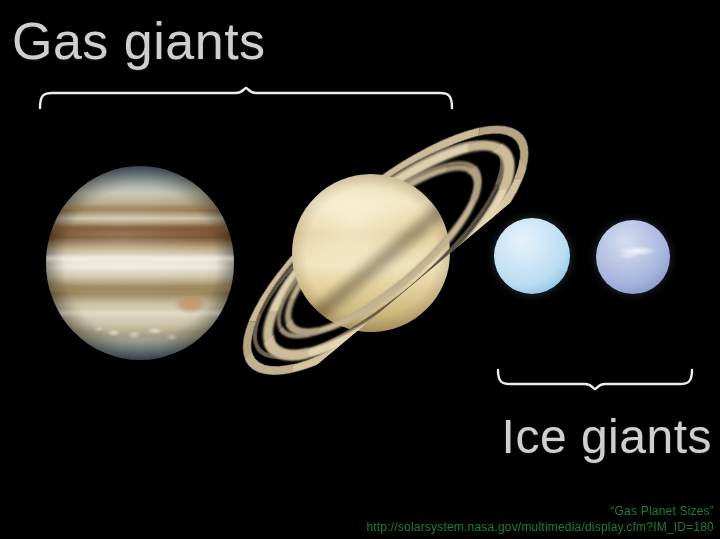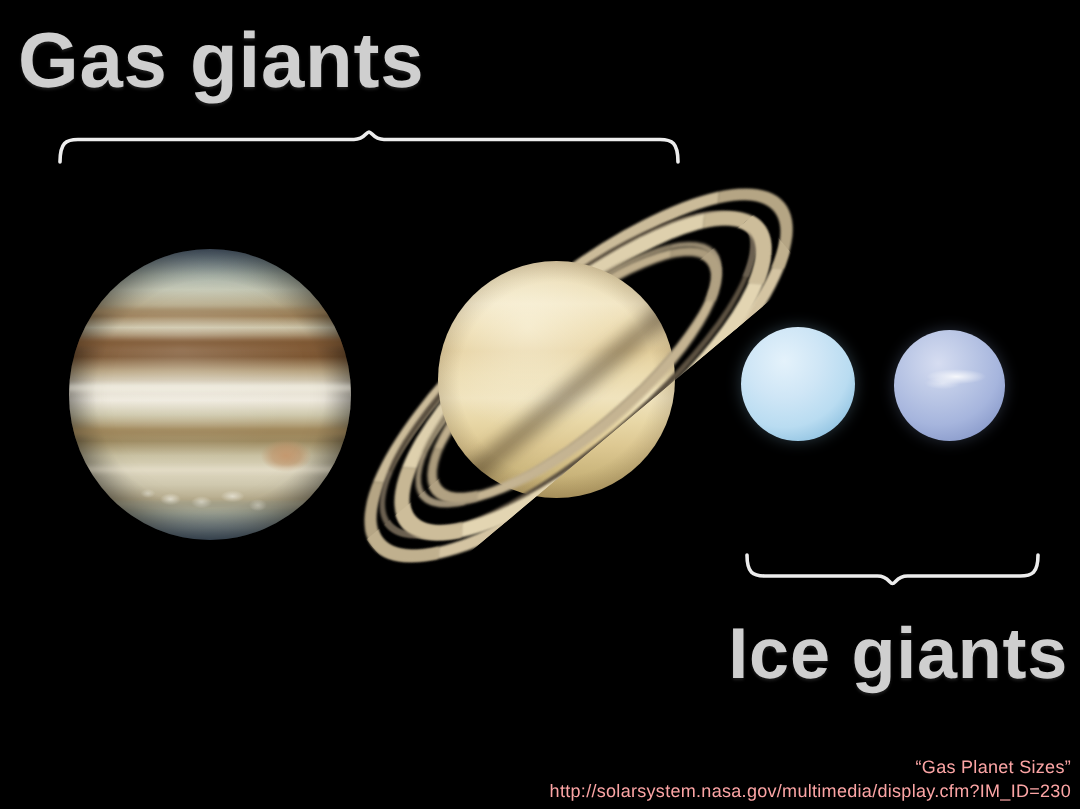--- a/index.html
+++ b/index.html
@@ -14,21 +14,21 @@
     height: 539px;
     background: #000000;
     overflow: hidden;
     font-family: "Liberation Sans", sans-serif;
   }
 
   
   .heading {
     position: absolute;
     color: #cfcfcf;
-    font-weight: 700;
+    font-weight: 400;
     letter-spacing: 0.5px;
     white-space: nowrap;
     text-shadow: 0 1px 2px rgba(255,255,255,0.12);
   }
   #gas-heading {
     left: 12px;
     top: 12px;
     font-size: 52px;
     line-height: 58px;
   }
@@ -159,21 +159,21 @@
       radial-gradient(circle at 40% 30%, #d6ddf1 0%, #bcc8e6 32%, #a6b5dd 60%, #8a9bcb 82%, #4f6190 97%, #2c3a5c 100%);
     box-shadow: 0 0 10px rgba(150,175,225,0.26);
   }
 
   
   #caption {
     position: absolute;
     right: 6px;
     bottom: 4px;
     text-align: right;
-    color: #fca5a5;
+    color: #15803d;
     font-size: 12px;
     line-height: 16px;
     letter-spacing: 0.2px;
   }
   #caption div { white-space: nowrap; }
 </style>
 </head>
 <body>
 
 <div id="slide">
@@ -226,16 +226,16 @@
   <div class="brace" id="ice-brace">
     <svg width="198" height="24" viewBox="0 0 198 24" aria-hidden="true">
       <path d="M2 2 C2 14, 6 16, 14 16 L89 16 C96 16, 97 21, 99 21 C101 21, 102 16, 109 16 L184 16 C192 16, 196 14, 196 2" fill="none" stroke="#ededed" stroke-width="2.4" stroke-linecap="round"></path>
     </svg>
   </div>
 
   <div class="heading" id="ice-heading">Ice giants</div>
 
   <div id="caption">
     <div>“Gas Planet Sizes”</div>
-    <div>http://solarsystem.nasa.gov/multimedia/display.cfm?IM_ID=230</div>
+    <div>http://solarsystem.nasa.gov/multimedia/display.cfm?IM_ID=180</div>
   </div>
 
 </div>
 
 </body></html>

